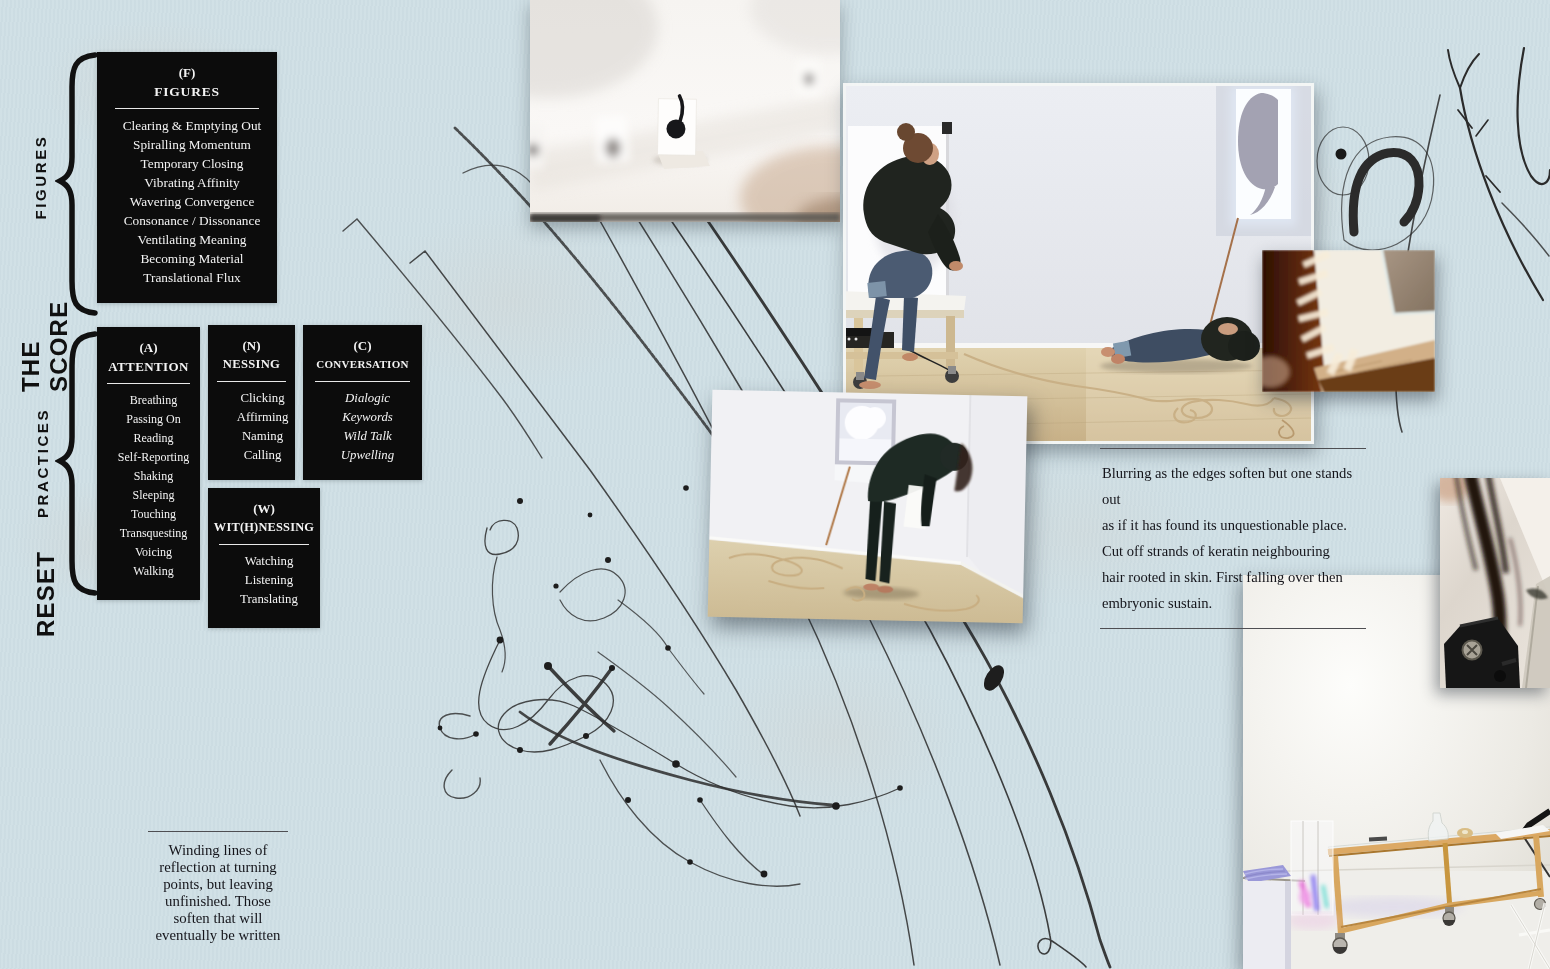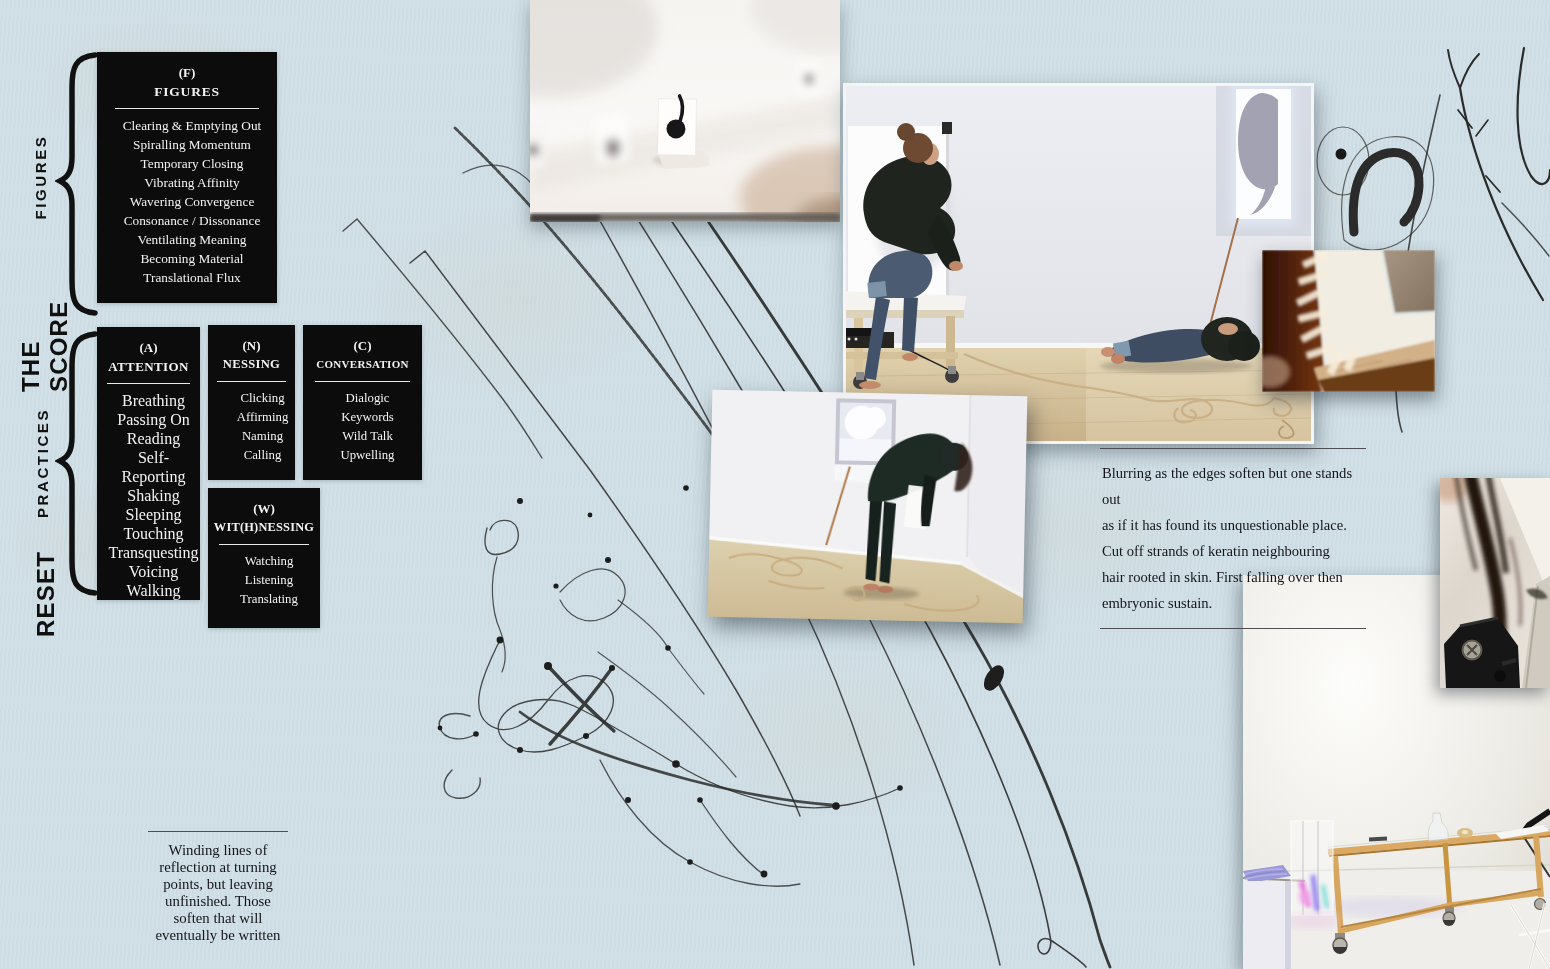--- a/index.html
+++ b/index.html
@@ -126,21 +126,21 @@
 Consonance / Dissonance
 Ventilating Meaning
 Becoming Material
 Translational Flux</div>
   </div>
 
   <div class="score-box" style="left:97px;top:327px;width:103px;height:273px;z-index:3;">
     <div class="box-code">(A)</div>
     <div class="box-title" style="font-size:13px;letter-spacing:.4px;font-family:Liberation Serif, serif;">ATTENTION</div>
     <hr class="box-rule">
-    <div class="box-items" style="font-size:16px;">Breathing
+    <div class="box-items" style="font-size:12px;">Breathing
 Passing On
 Reading
 Self-Reporting
 Shaking
 Sleeping
 Touching
 Transquesting
 Voicing
 Walking</div>
   </div>
@@ -152,21 +152,21 @@
     <div class="box-items" style="font-size:12.8px;margin-left:12px;">Clicking
 Affirming
 Naming
 Calling</div>
   </div>
 
   <div class="score-box" style="left:303px;top:325px;width:119px;height:155px;z-index:3;">
     <div class="box-code">(C)</div>
     <div class="box-title" style="font-size:11px;letter-spacing:.3px;">CONVERSATION</div>
     <hr class="box-rule">
-    <div class="box-items" style="font-size:12.8px;">Dialogic
+    <div class="box-items" style="font-size:12.8px;font-style:italic;">Dialogic
 Keywords
 Wild Talk
 Upwelling</div>
   </div>
 
   <div class="score-box" style="left:208px;top:488px;width:112px;height:140px;z-index:3;">
     <div class="box-code">(W)</div>
     <div class="box-title" style="font-size:12.4px;letter-spacing:.2px;">WIT(H)NESSING</div>
     <hr class="box-rule">
     <div class="box-items" style="font-size:12.8px;">Watching

